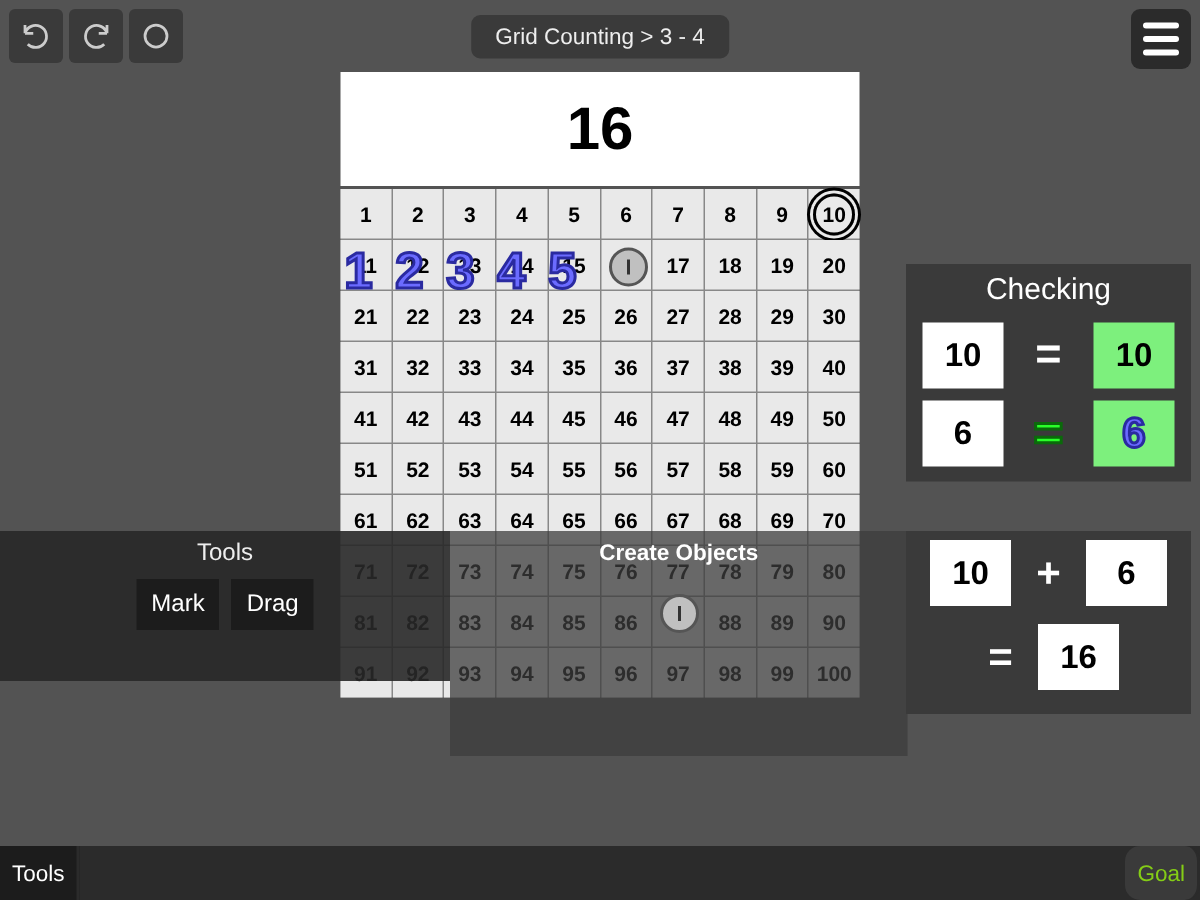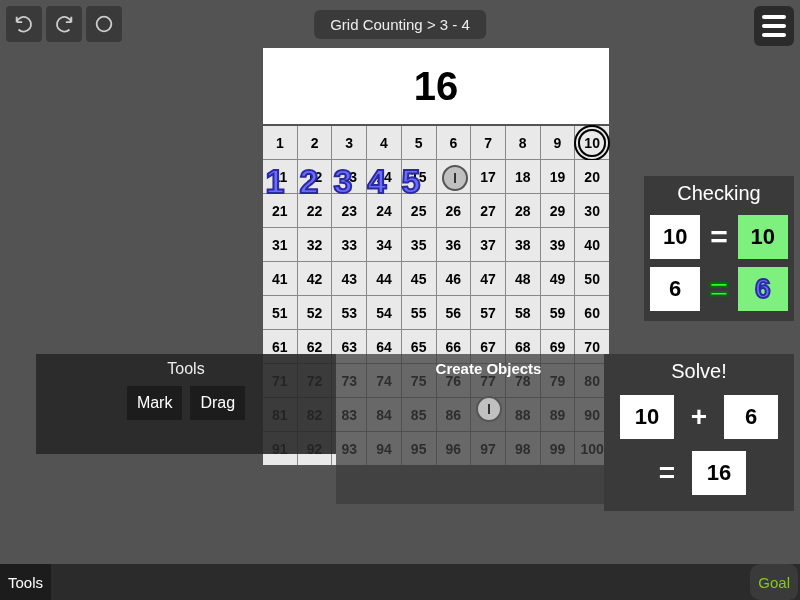--- a/index.html
+++ b/index.html
@@ -20,21 +20,21 @@
     font-size: 15px; color: #eee; cursor: pointer;
   }
   .menu-btn {
     position: absolute; top: 6px; right: 6px; width: 40px; height: 40px;
     background: #2b2b2b; border-radius: 6px; display: flex; flex-direction: column;
     align-items: center; justify-content: center; gap: 5px; cursor: pointer;
   }
   .menu-btn span { width: 24px; height: 4px; background: #fff; border-radius: 2px; }
 
   
-  .stage { position: absolute; top: 48px; left: 0; right: 0; bottom: 48px; margin-left: 36px; }
+  .stage { position: absolute; top: 48px; left: 0; right: 0; bottom: 48px; }
 
   
   .big-number {
     position: absolute; top: 0; left: 227px; width: 346px; height: 76px;
     background: #fff; color: #000; display: flex; align-items: center; justify-content: center;
     font-size: 40px; font-weight: 600;
   }
 
   
   .grid {
@@ -86,21 +86,21 @@
     position: absolute; top: 306px; left: 300px; width: 305px; height: 150px;
     background: rgba(60,60,60,0.75);
   }
   .create-panel .title { text-align: center; font-size: 15px; margin-top: 6px; color: #fff; font-weight: 600; }
   .create-token {
     position: absolute; top: 42px; left: 50%; transform: translateX(-50%);
   }
 
   
   .check-panel {
-    position: absolute; top: 128px; right: 6px; width: 150px;
+    position: absolute; top: 128px; right: 6px; width: 190px;
     background: #3a3a3a; padding-bottom: 6px;
   }
   .panel-title { text-align: center; font-size: 20px; font-weight: 500; padding: 6px 0; color: #fff; }
   .check-row { display: flex; align-items: center; justify-content: space-around; padding: 4px 6px; }
   .cell-box {
     width: 54px; height: 44px; background: #fff; color: #000;
     display: flex; align-items: center; justify-content: center;
     font-size: 22px; font-weight: bold;
   }
   .cell-box.green { background: #7df07d; }
@@ -303,21 +303,20 @@
           <div class="cell-box">6</div>
           <div class="eq-sym green">=</div>
           <div class="cell-box green">
             <span class="num-styled">6</span>
           </div>
         </div>
       </div>
   </div>
 
   <div class="solve-panel">
-    <div class="panel-title">Solve!</div>
     <div class="solve-row">
       <div class="cell-box">10</div>
       <div class="op-sym">+</div>
       <div class="cell-box">6</div>
     </div>
     <div class="solve-row">
       <div class="op-sym">=</div>
       <div class="cell-box">16</div>
     </div>
   </div>

